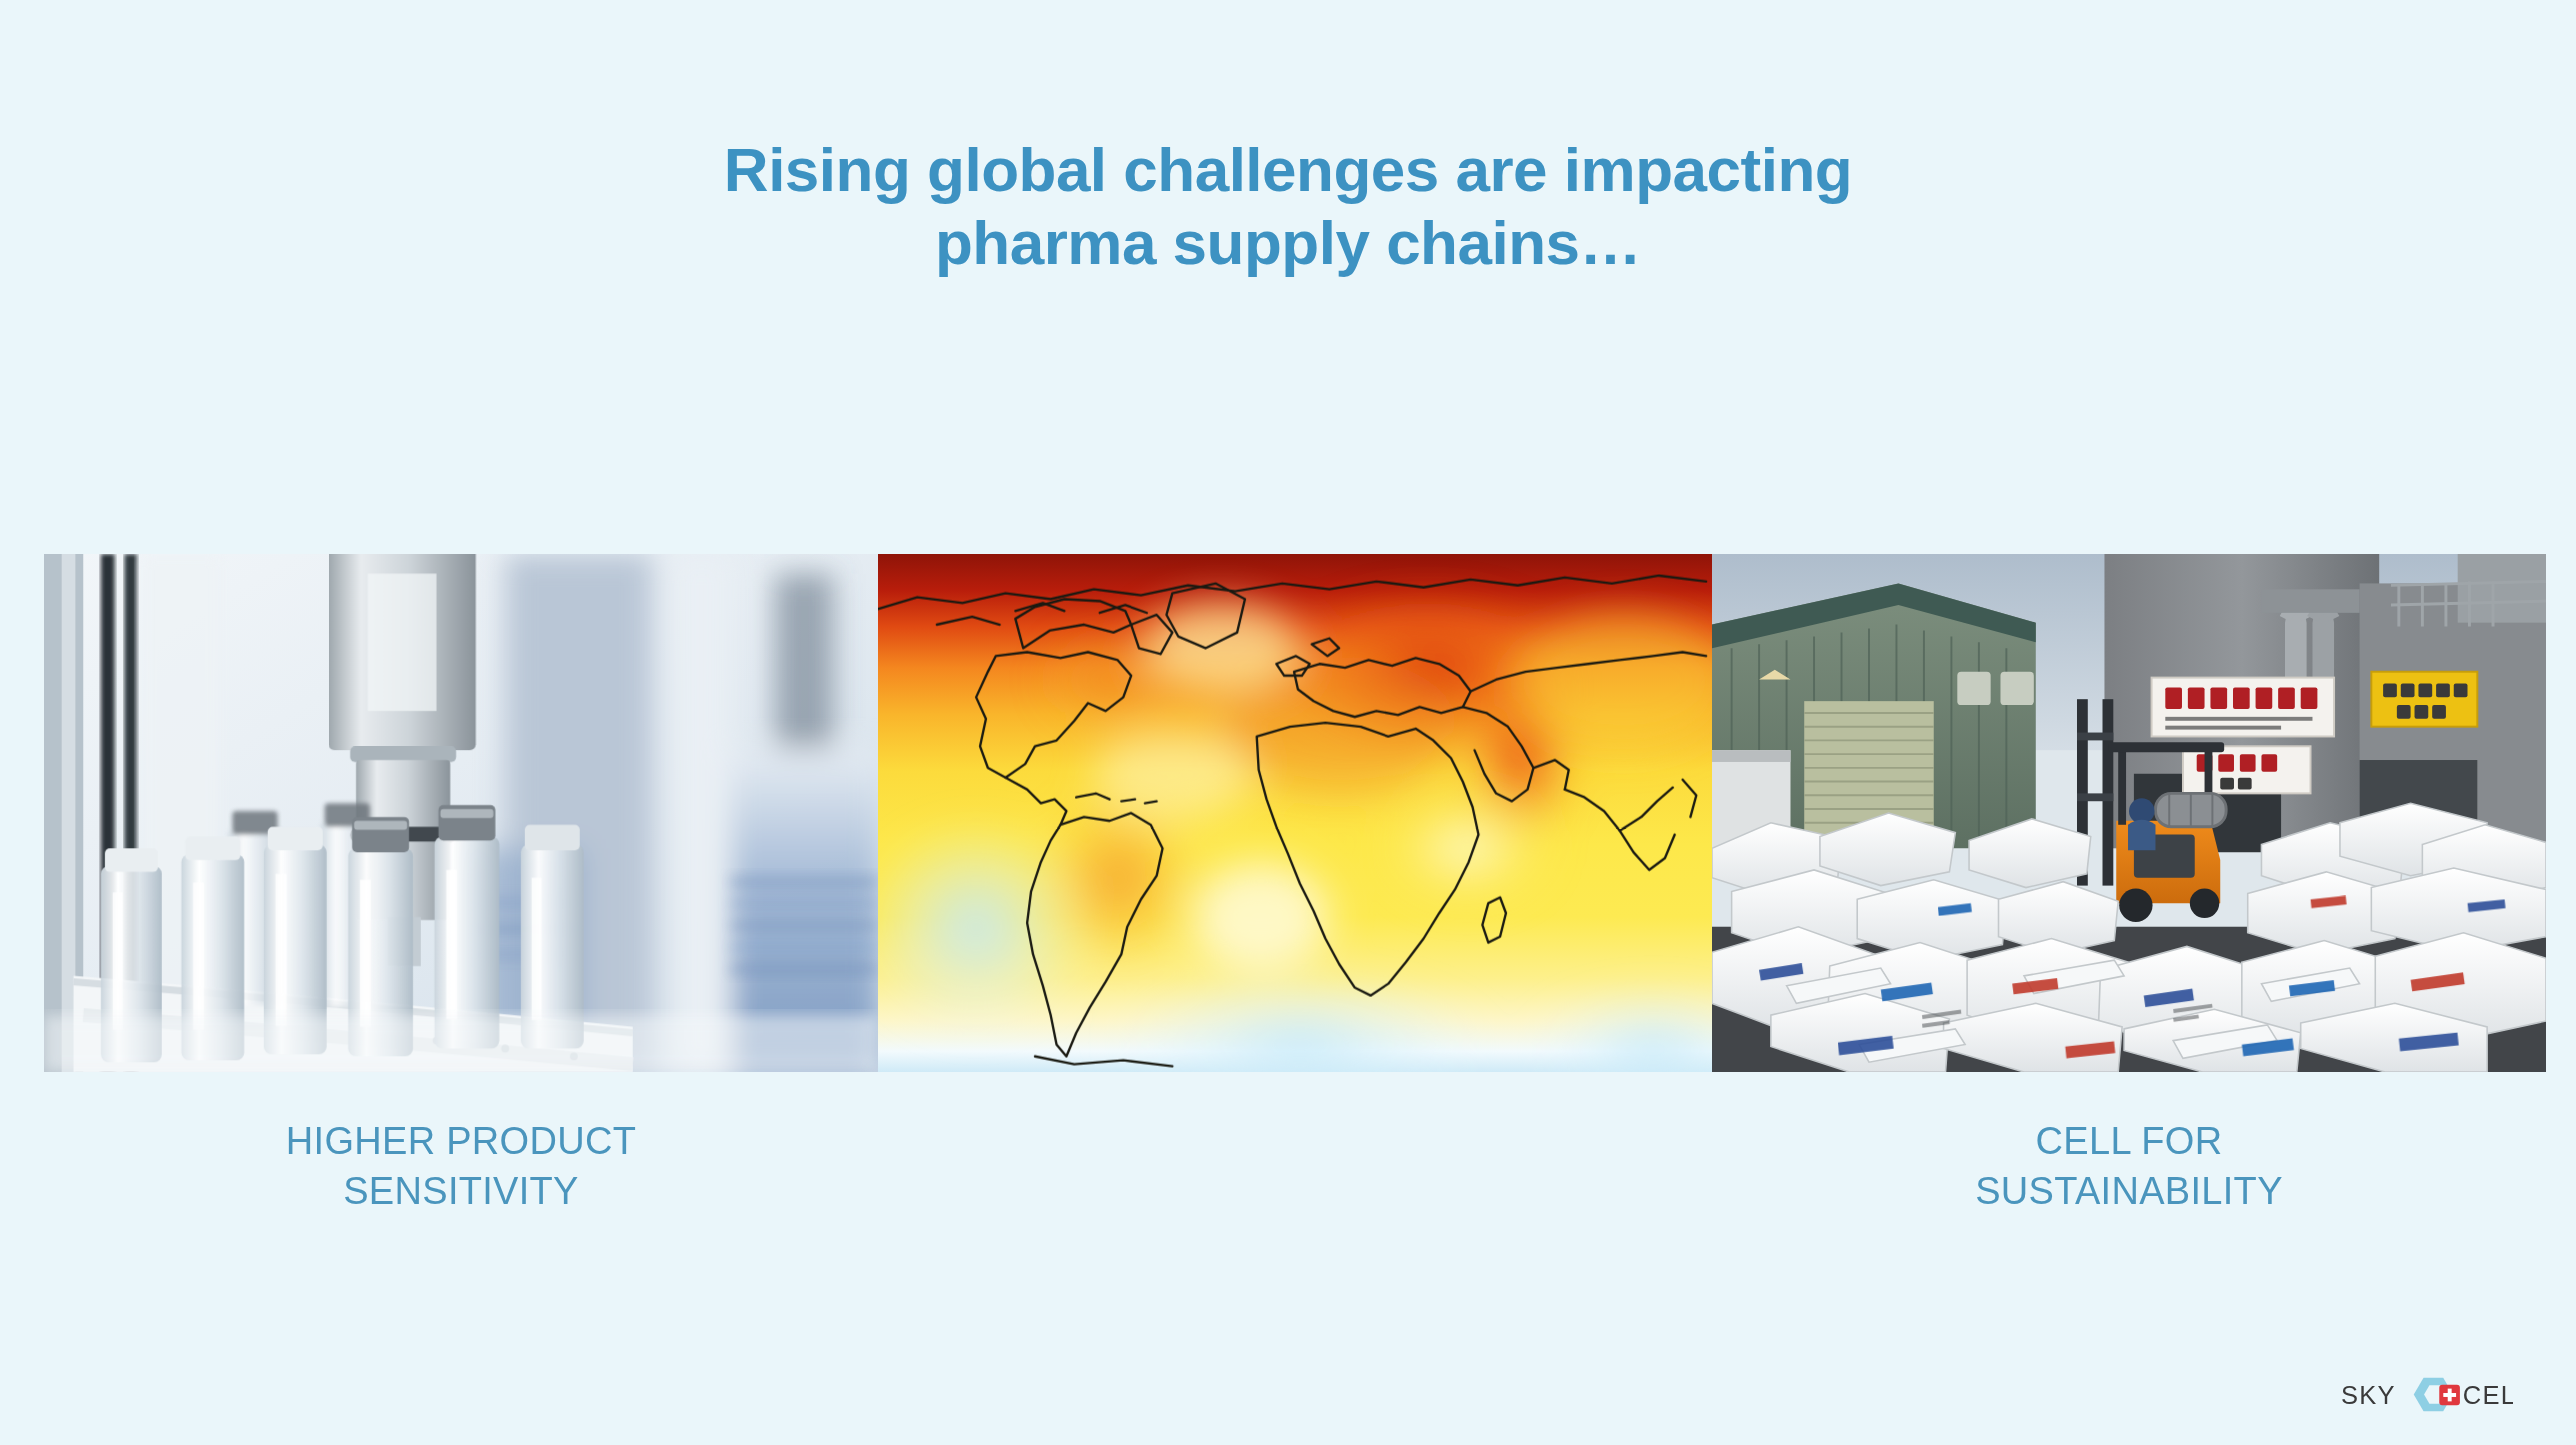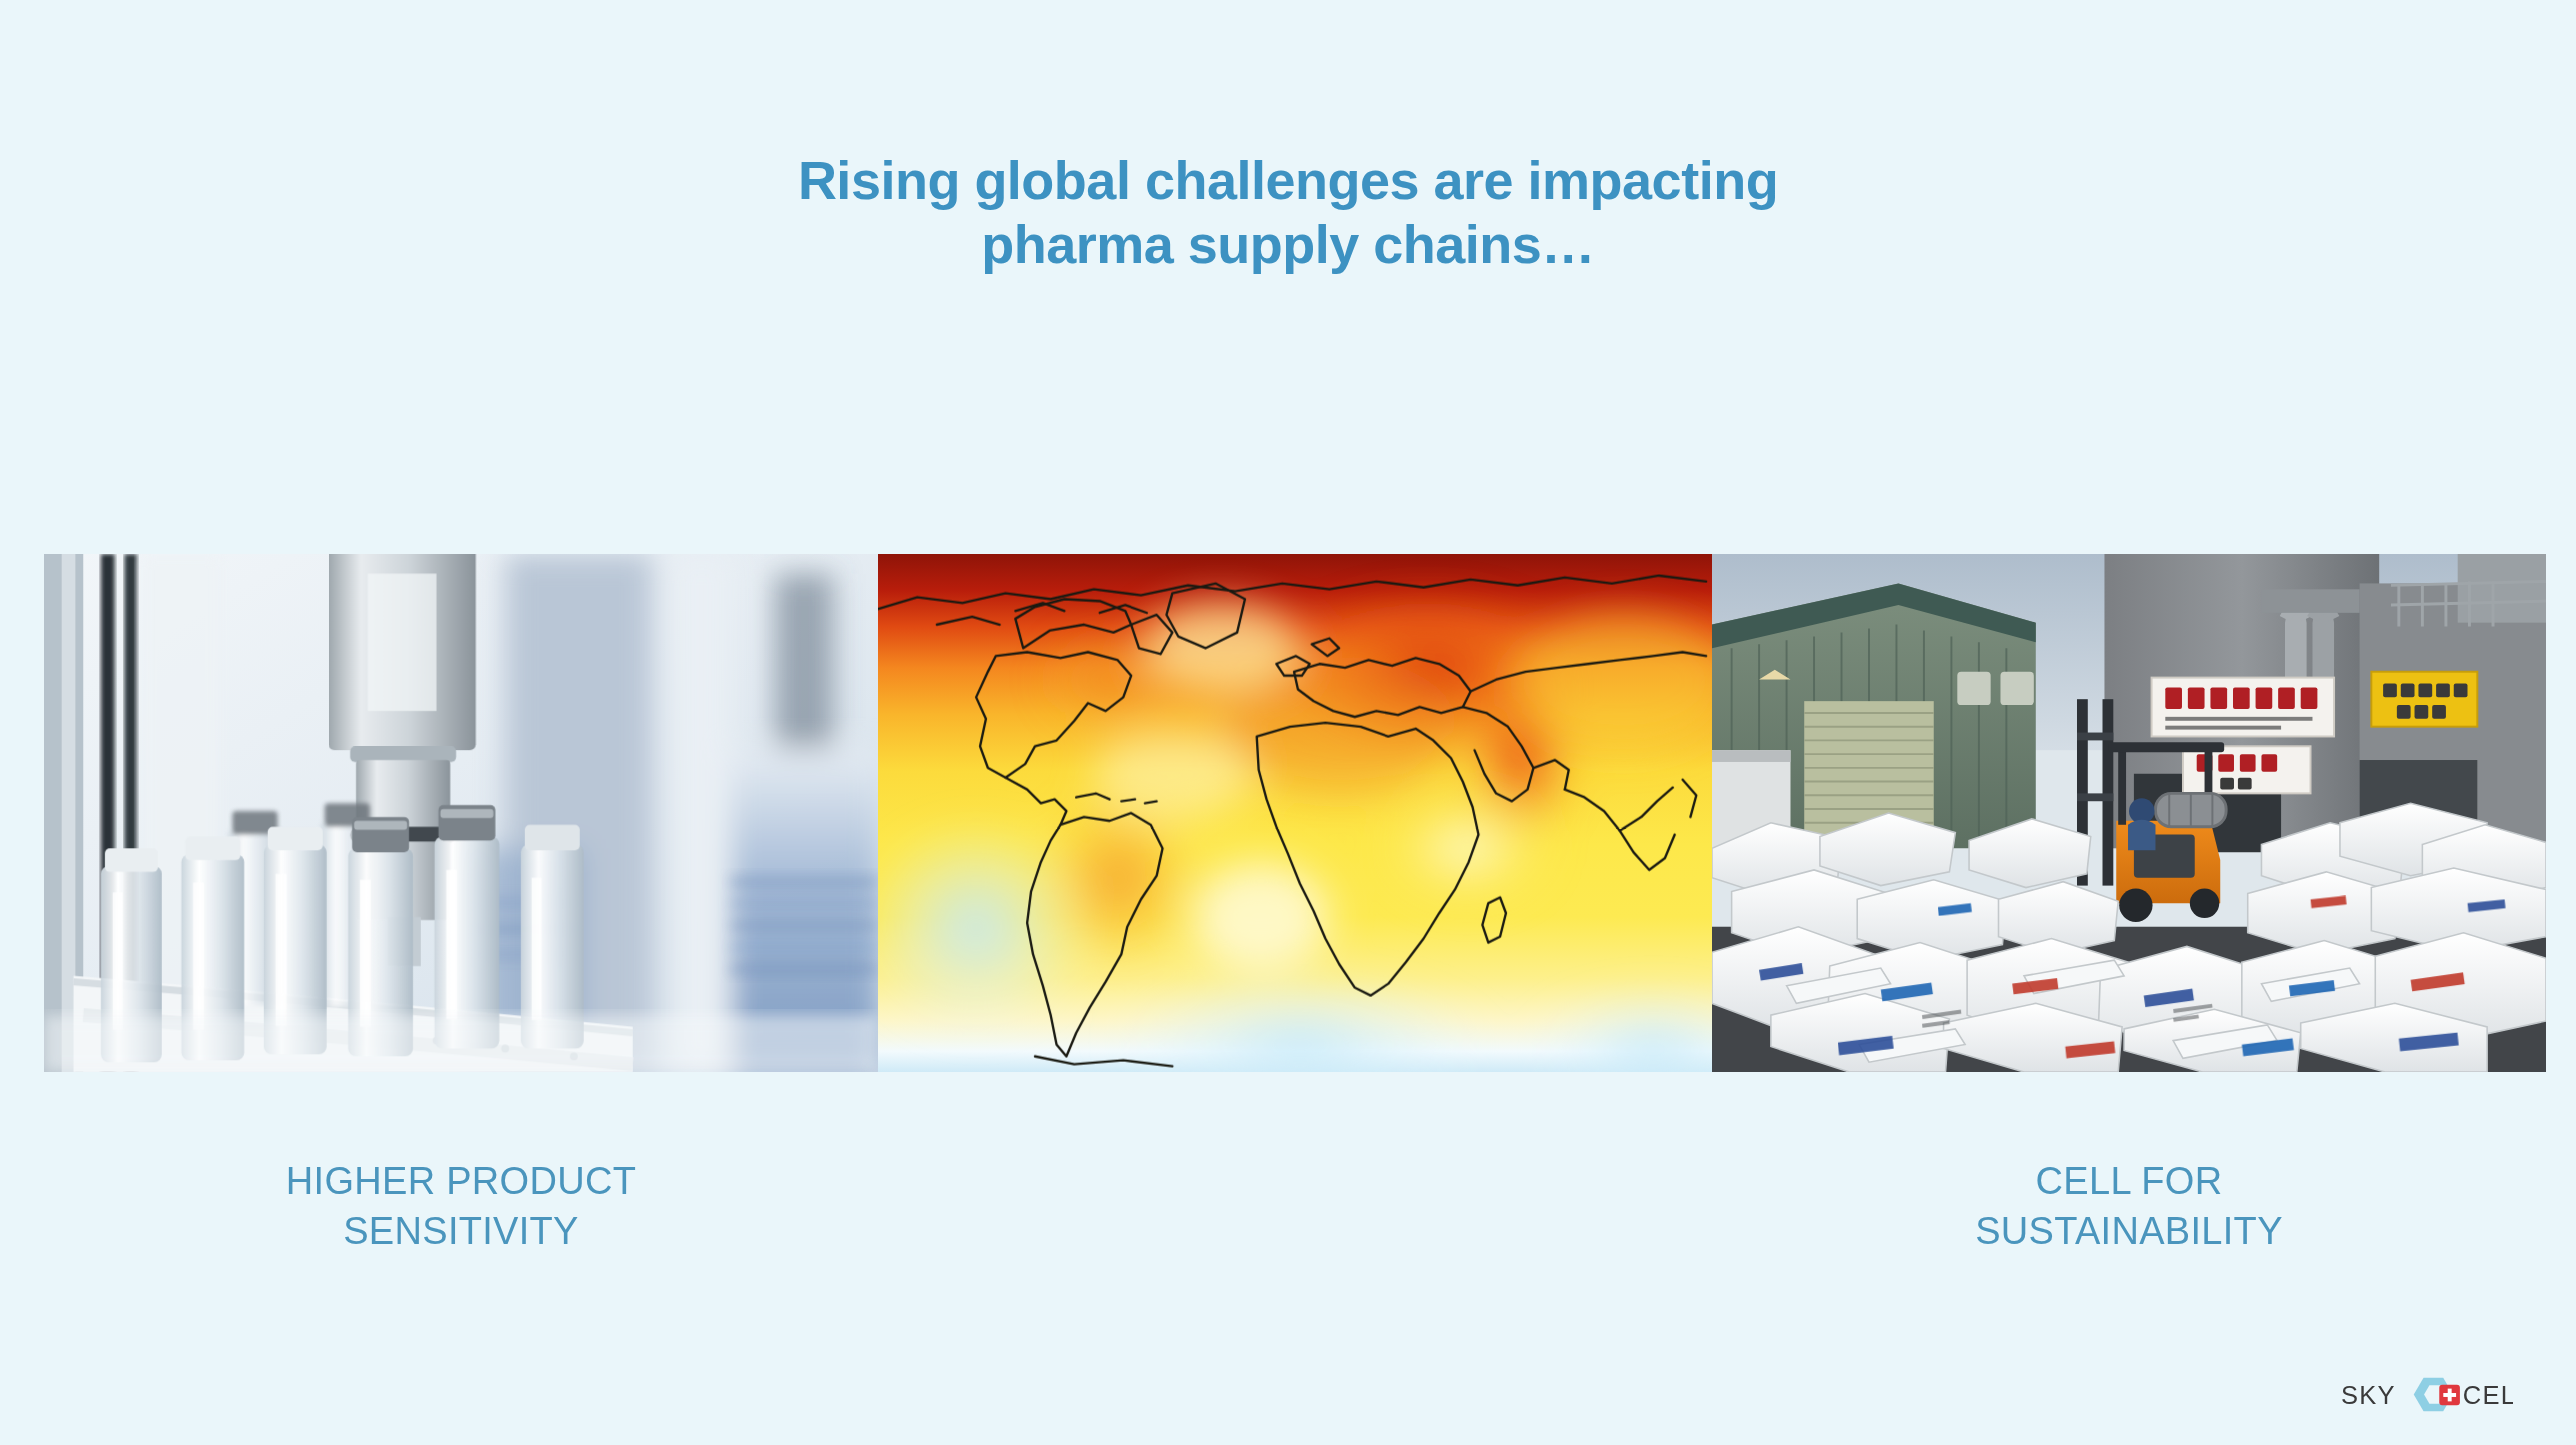--- a/index.html
+++ b/index.html
@@ -12,24 +12,24 @@
     background: #eaf6fa;
     font-family: "Liberation Sans", sans-serif;
     overflow: hidden;
     position: relative;
   }
 
   
   .slide-title {
     position: absolute;
     left: 0;
-    top: 149px;
+    top: 133px;
     width: 2576px;
     text-align: center;
-    font-size: 54px;
+    font-size: 62px;
     font-weight: bold;
     line-height: 1.18;
     letter-spacing: -0.5px;
     color: #3d92c2;
     white-space: pre-line;
   }
 
   
   .panels {
     position: absolute;
@@ -37,21 +37,20 @@
     top: 554px;
     width: 2488px;
     display: flex;
     justify-content: space-between;
   }
   .panel {
     width: 834px;
     display: flex;
     flex-direction: column;
     align-items: center;
-    gap: 40px;
   }
   .panel-media {
     width: 834px;
     height: 518px;
     overflow: hidden;
     position: relative;
     background: #dfe7ec;
   }
   .panel-media svg {
     display: block;

